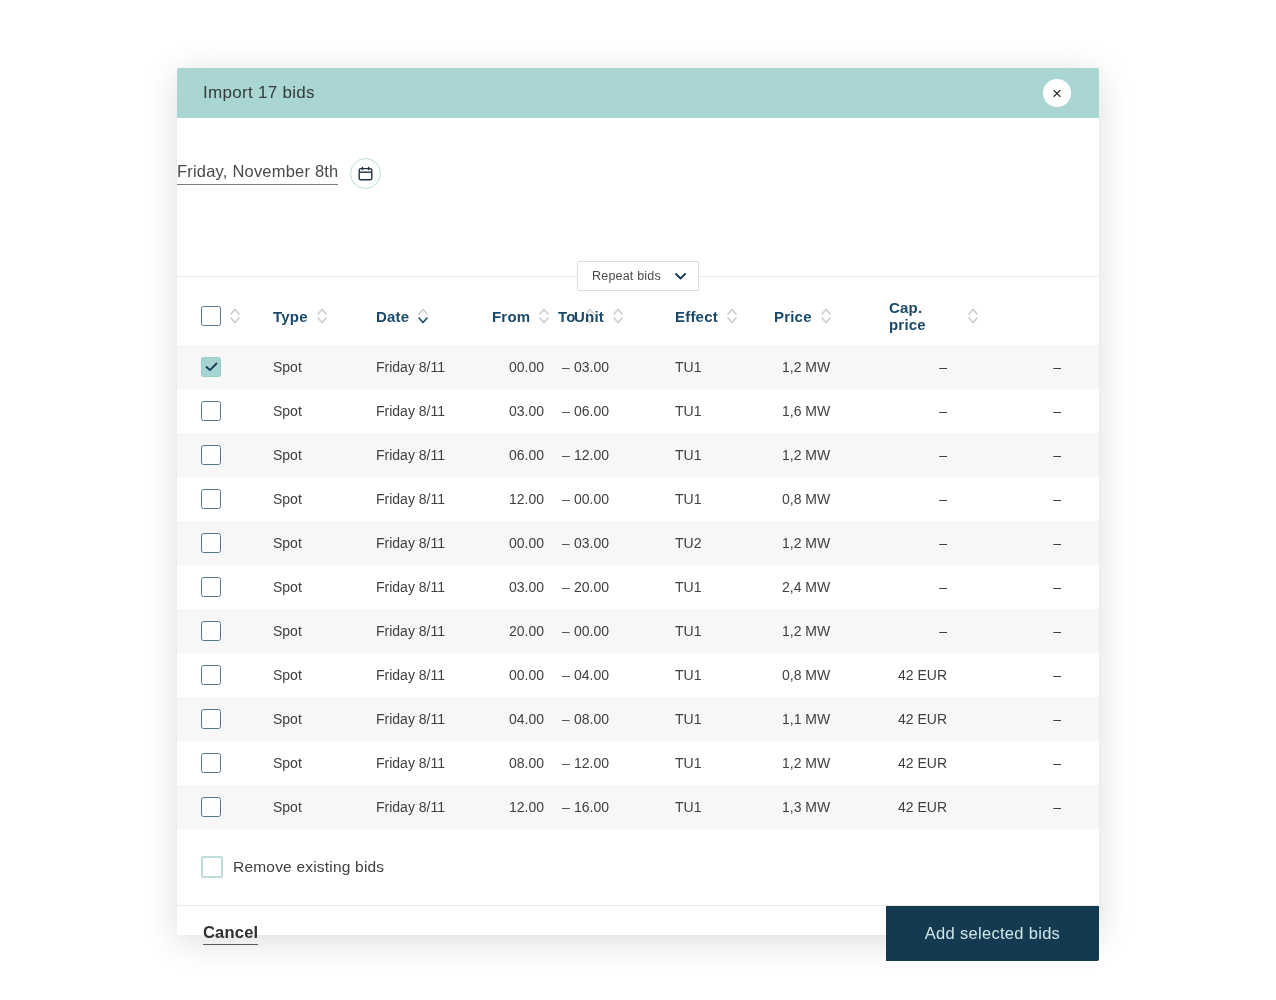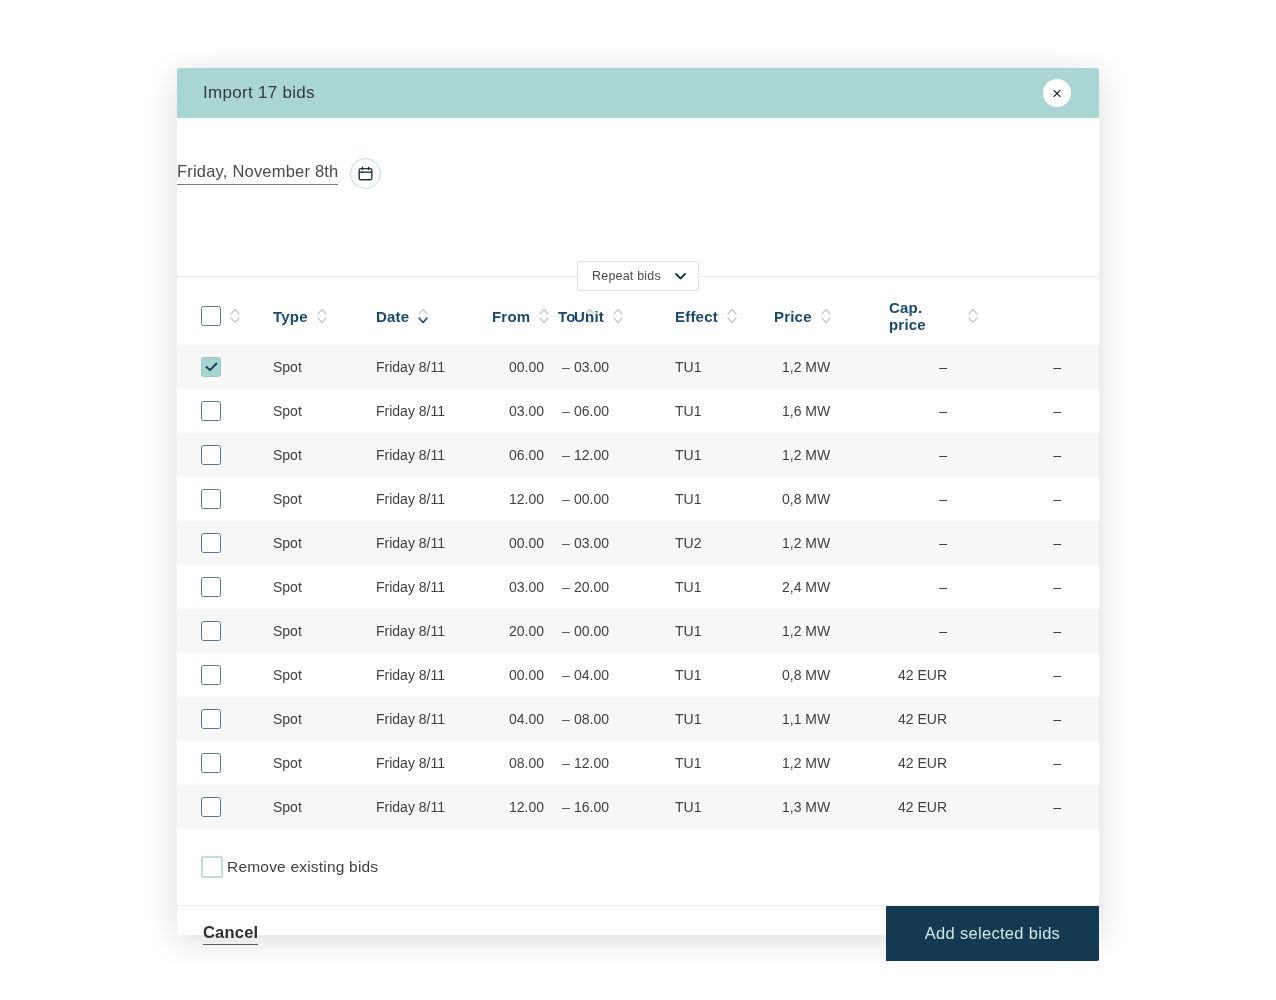--- a/index.html
+++ b/index.html
@@ -64,21 +64,21 @@
   .cell-cap { text-align:right; padding-right:38px; }
   .checkbox {
     width:20px; height:20px; border:1.5px solid #54788e; border-radius:2.5px;
     background:#fff; display:flex; align-items:center; justify-content:center;
     cursor:pointer;
   }
   .checkbox.checked { background:#a6d4d0; border-color:#96cbc6; }
   .sort-icon { display:inline-flex; flex-direction:column; line-height:0; }
   
   .remove-section { height:76px; display:flex; align-items:center;
-    padding-left:24px; gap:4px; }
+    padding-left:24px; gap:10px; }
   .checkbox-light {
     width:22px; height:22px; border:2px solid #bedcd9; border-radius:2.5px;
     background:#fff; cursor:pointer;
   }
   .remove-label { font-size:15.5px; color:#3f3f3f; letter-spacing:.2px; }
   .modal-footer {
     position:relative; height:56px; border-top:1px solid #ececec;
     display:flex; align-items:center; padding-left:26px;
   }
   .cancel-link { font-size:16.5px; color:#2f2f2f; cursor:pointer;

